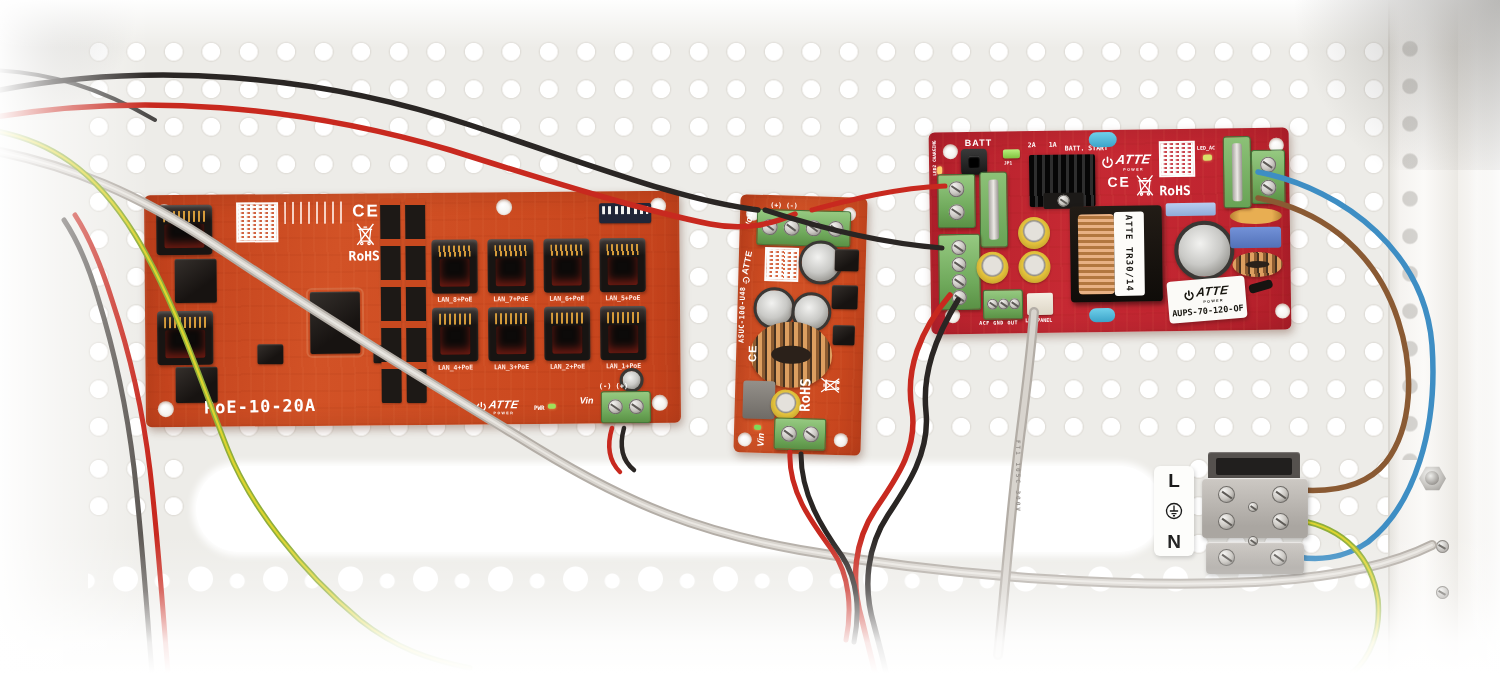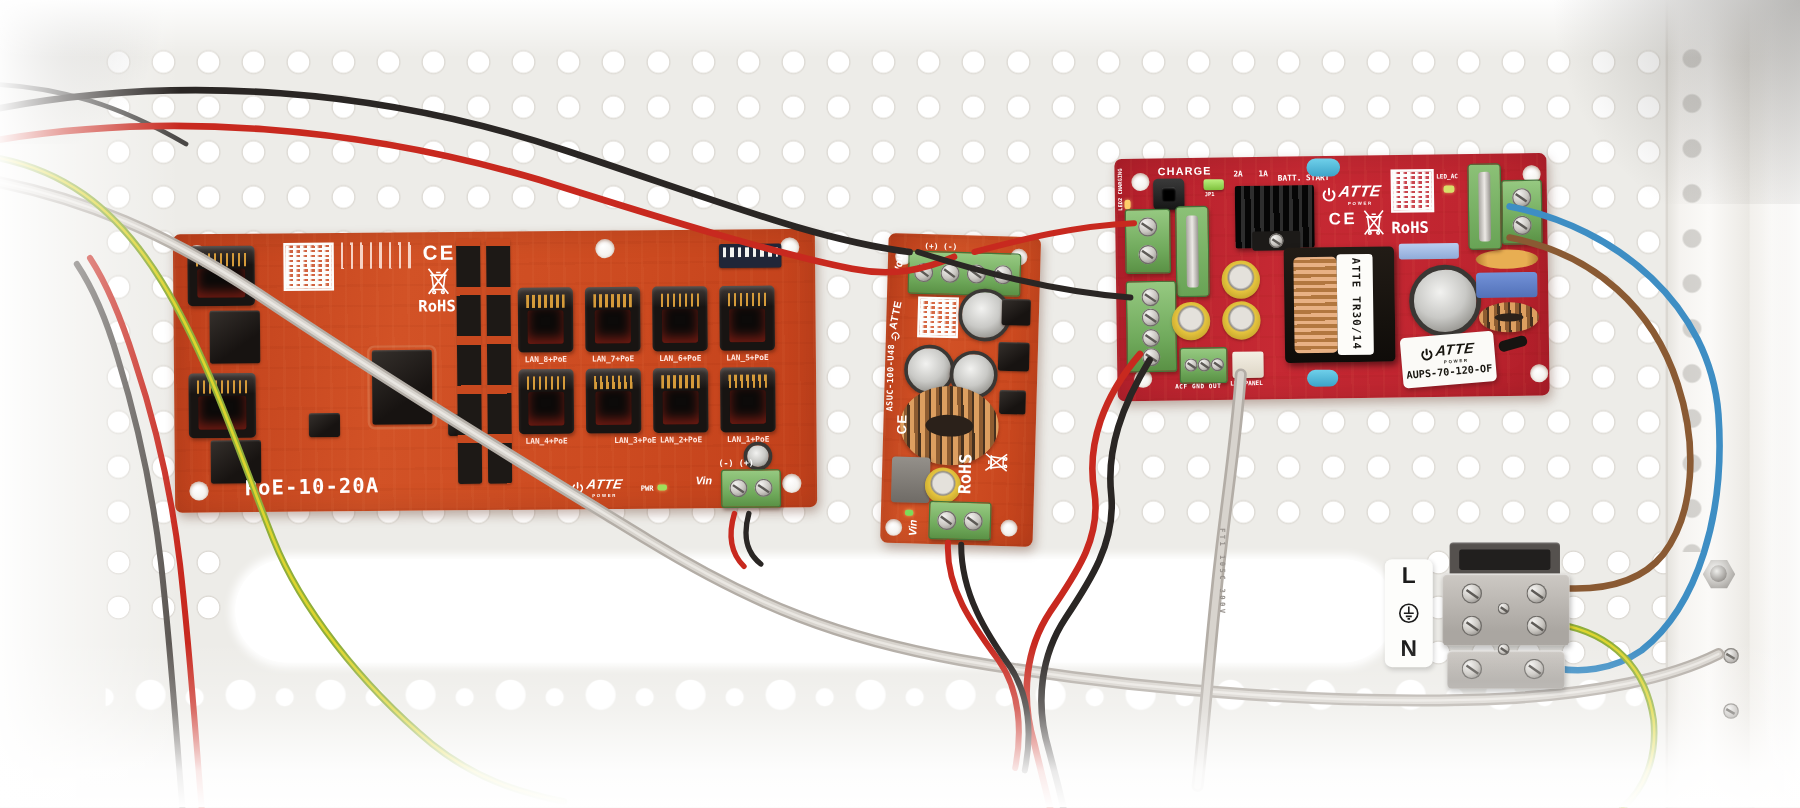--- a/index.html
+++ b/index.html
@@ -194,21 +194,21 @@
     <div class="rj45" style="left:455px;top:47px;width:46px;height:54px;"></div>
     <span class="port-label" style="left:282px;top:103px;">LAN_8+PoE</span>
     <span class="port-label" style="left:338px;top:103px;">LAN_7+PoE</span>
     <span class="port-label" style="left:394px;top:103px;">LAN_6+PoE</span>
     <span class="port-label" style="left:450px;top:103px;">LAN_5+PoE</span>
     <div class="rj45" style="left:287px;top:115px;width:46px;height:54px;"></div>
     <div class="rj45" style="left:343px;top:115px;width:46px;height:54px;"></div>
     <div class="rj45" style="left:399px;top:115px;width:46px;height:54px;"></div>
     <div class="rj45" style="left:455px;top:115px;width:46px;height:54px;"></div>
     <span class="port-label" style="left:282px;top:171px;">LAN_4+PoE</span>
-    <span class="port-label" style="left:356px;top:171px;">LAN_3+PoE</span>
+    <span class="port-label" style="left:338px;top:171px;">LAN_3+PoE</span>
     <span class="port-label" style="left:394px;top:171px;">LAN_2+PoE</span>
     <span class="port-label" style="left:450px;top:171px;">LAN_1+PoE</span>
 
     <div class="dip" style="left:455px;top:12px;width:52px;height:20px;"></div>
 
     <div class="silk" style="left:58px;top:202px;font-weight:700;font-size:17px;letter-spacing:1px;transform:rotate(-0.8deg);">PoE-10-20A</div>
     <div class="atte" style="left:330px;top:206px;">
       <svg class="pwr-ic" width="11" height="11" viewBox="0 0 16 16">
         <g fill="none" stroke="#fff" stroke-width="2" stroke-linecap="round">
           <path d="M8 1.5v6"></path>
@@ -297,21 +297,21 @@
   <div class="pcb pcb-red" style="left:930px;top:130px;width:360px;height:202px;transform:rotate(-0.8deg);">
     <div class="trace"></div>
     <div class="mount-hole" style="left:14px;top:12px;width:15px;height:15px;"></div>
     <div class="mount-hole" style="left:340px;top:10px;width:15px;height:15px;"></div>
     <div class="mount-hole" style="left:14px;top:176px;width:15px;height:15px;"></div>
     <div class="mount-hole" style="left:344px;top:176px;width:15px;height:15px;"></div>
 
     <div class="silk vtext" style="left:3px;top:8px;font-size:4.5px;font-weight:700;">LED2 CHARGING</div>
     <div class="ledchip" style="left:8px;top:34px;width:5px;height:8px;background:#ffcf6a;"></div>
 
-    <div class="silk" style="left:36px;top:6px;font:700 9px 'Liberation Sans',sans-serif;letter-spacing:1px;">CHARGE</div>
+    <div class="silk" style="left:36px;top:6px;font:700 9px 'Liberation Sans',sans-serif;letter-spacing:1px;">BATT</div>
     <div class="abs" style="left:32px;top:17px;width:26px;height:26px;background:linear-gradient(#3a3a3a,#161616);border-radius:4px;
          box-shadow:0 2px 3px rgba(0,0,0,.5);">
       <div class="abs" style="left:7px;top:7px;width:12px;height:12px;background:#000;border-radius:2px;box-shadow:inset 0 1px 2px #555;"></div>
     </div>
 
     <div class="abs" style="left:74px;top:18px;width:17px;height:9px;background:linear-gradient(#baf07e,#7fc23e);border-radius:2px;
          box-shadow:0 1px 2px rgba(0,0,0,.4);"></div>
     <div class="silk" style="left:75px;top:29px;font-size:4.5px;font-weight:700;">JP1</div>
 
     <div class="silk" style="left:99px;top:10px;font-size:6.5px;font-weight:700;">2A</div>

